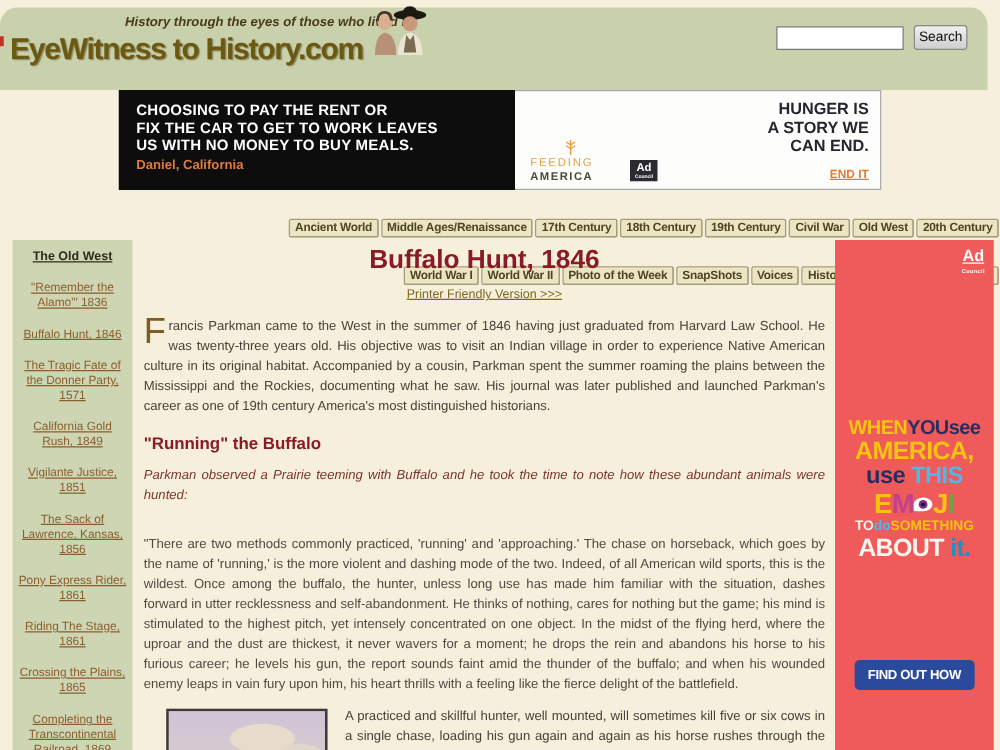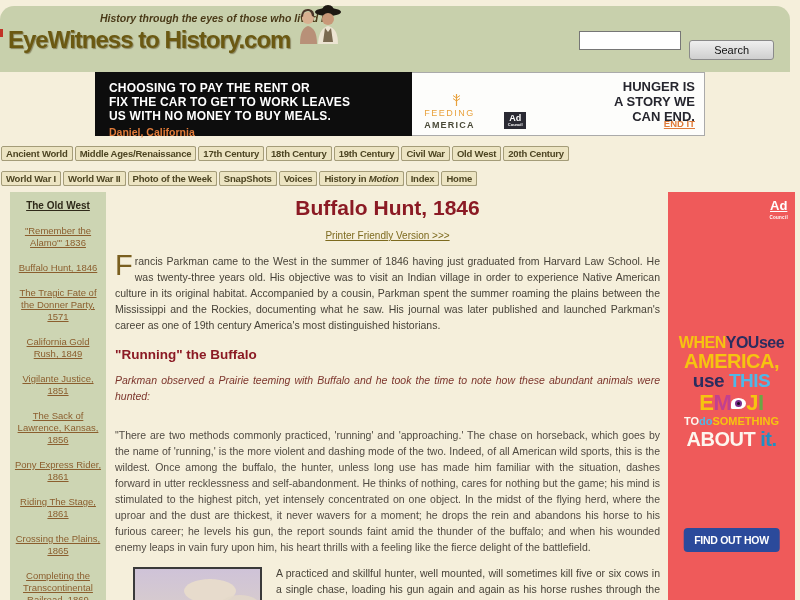--- a/index.html
+++ b/index.html
@@ -8,39 +8,39 @@
 
   
   .header{position:relative;height:72px;}
   .header-green{position:absolute;left:0;top:6px;right:10px;bottom:0;background:#c8d0ac;border-radius:14px 14px 0 0;}
   .edge-mark{position:absolute;left:0;top:29px;width:3px;height:8px;background:#c23327;}
   .tagline{position:absolute;left:100px;top:12px;font-size:10.5px;font-weight:bold;font-style:italic;color:#4a3a18;}
   .logo-text{position:absolute;left:8px;top:26px;font-size:24px;font-weight:bold;color:#6b5912;letter-spacing:-1px;text-shadow:1px 1px 1px rgba(60,40,0,.45);}
   .figures{position:absolute;left:296px;top:4px;}
   .search-wrap{position:absolute;right:26px;top:20px;}
   .search-input{width:96px;height:15px;border:1px solid #767676;background:#fff;font-size:11px;vertical-align:middle;}
-  .search-btn{height:20px;margin-left:4px;font-size:11px;padding:1px 24px;background:linear-gradient(#efefef,#cfcfcf);border:1px solid #8a8a8a;border-radius:3px;color:#111;vertical-align:middle;margin-top:20px;}
-
-  
-  .banner{width:610px;margin:0 auto;height:64px;display:flex;cursor:pointer;}
+  .search-btn{height:20px;margin-left:4px;font-size:11px;padding:1px 3px;background:linear-gradient(#efefef,#cfcfcf);border:1px solid #8a8a8a;border-radius:3px;color:#111;vertical-align:middle;}
+
+  
+  .banner{width:610px;margin:0 auto;height:80px;display:flex;cursor:pointer;}
   .banner-left{width:52%;background:#0d0d0d;color:#fff;padding:9px 12px 0 14px;box-sizing:border-box;}
   .banner-left .line{font-size:12px;font-weight:bold;line-height:14px;letter-spacing:.2px;}
   .banner-attrib{margin-top:3px;font-size:10.5px;font-weight:bold;color:#e07b39;}
   .banner-right{width:48%;background:#fdfdfb;border:1px solid #aaa;border-left:none;box-sizing:border-box;position:relative;}
   .hunger{position:absolute;top:6px;right:9px;text-align:right;font-size:13px;font-weight:bold;color:#26262e;line-height:15px;}
   .endit{position:absolute;bottom:6px;right:9px;font-size:9.5px;font-weight:bold;color:#e07b39;text-decoration:underline;cursor:pointer;}
   .feeding{position:absolute;left:12px;bottom:5px;line-height:9px;}
   .feeding .wheat{display:block;margin-left:28px;}
   .feeding .f1{font-size:9px;font-weight:normal;letter-spacing:1.5px;color:#e8a13c;}
   .feeding .f2{font-size:9px;font-weight:bold;letter-spacing:1.2px;color:#4a4a38;}
   .adc-mini{position:absolute;left:92px;bottom:6px;width:22px;height:17px;background:#2a2a33;color:#fff;text-align:center;line-height:13px;font-size:9px;font-weight:bold;}
   .adc-mini small{display:block;font-size:4px;line-height:4px;margin-top:-2px;}
 
   
-  .nav-row{text-align:left;margin-top:7px;white-space:nowrap;}
+  .nav-row{text-align:right;margin-top:20px;white-space:nowrap;}
   .nav-btn{display:inline-block;font-size:9.5px;font-weight:bold;color:#4c4422;background:#ece4c2;border:1px solid;border-color:#fdfbee #999173 #999173 #fdfbee;outline:1px solid #a49c78;outline-offset:-1px;border-radius:2px;padding:1px 4px;margin:0 1px;cursor:pointer;letter-spacing:-.2px;}
 
   
   .sidebar{position:absolute;left:10px;top:192px;width:96px;height:408px;background:#cdd5b3;text-align:center;box-sizing:border-box;padding:8px 3px;}
   .sb-title{font-size:10px;font-weight:bold;color:#2f2a1a;text-decoration:underline;margin-bottom:14px;}
   .sb-link{display:block;font-size:9.5px;line-height:12px;color:#8b5e2e;text-decoration:underline;margin:0 0 13px 0;cursor:pointer;}
 
   .main{position:absolute;left:115px;top:190px;width:545px;}
   .page-title{text-align:center;font-size:21px;font-weight:bold;color:#8b1a24;margin:6px 0 10px 0;}
   .printer{display:block;text-align:center;font-size:10px;color:#7d6a1e;text-decoration:underline;margin-bottom:12px;cursor:pointer;}

